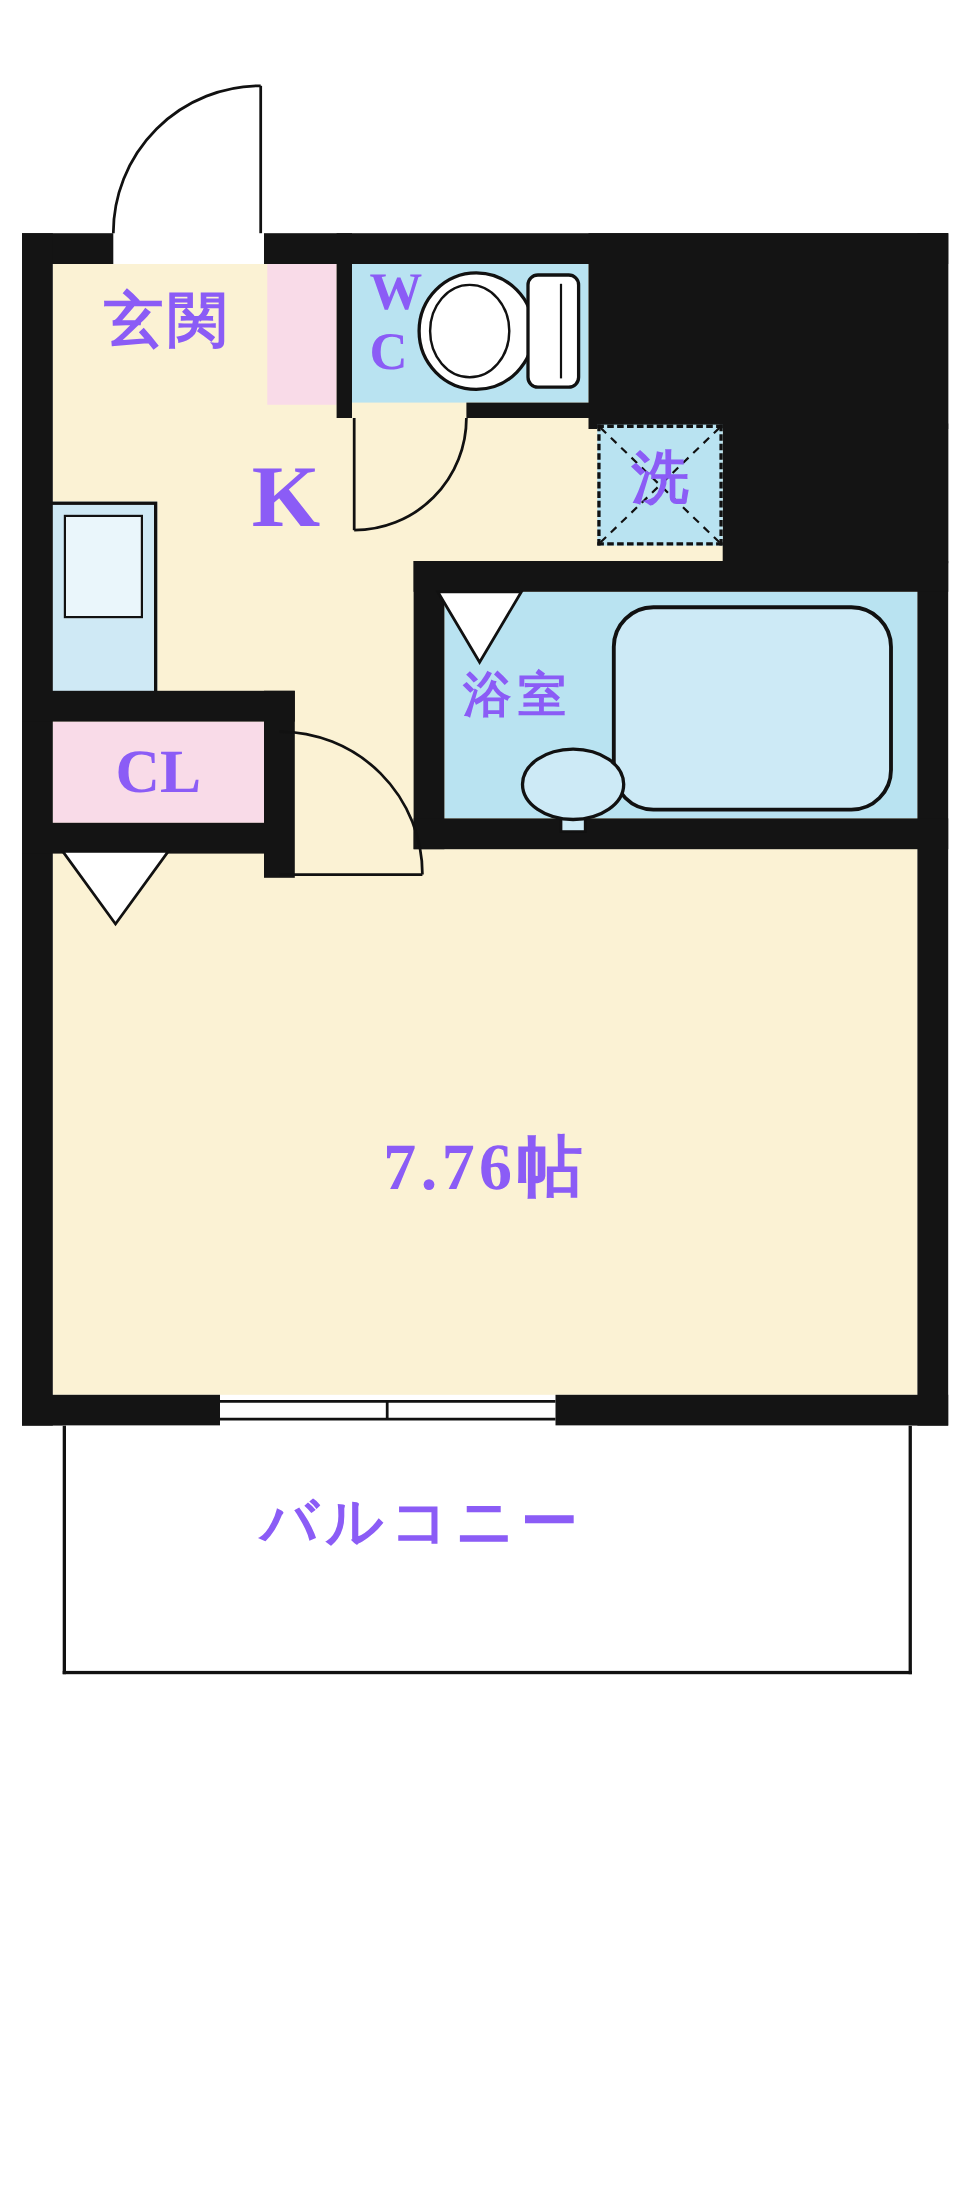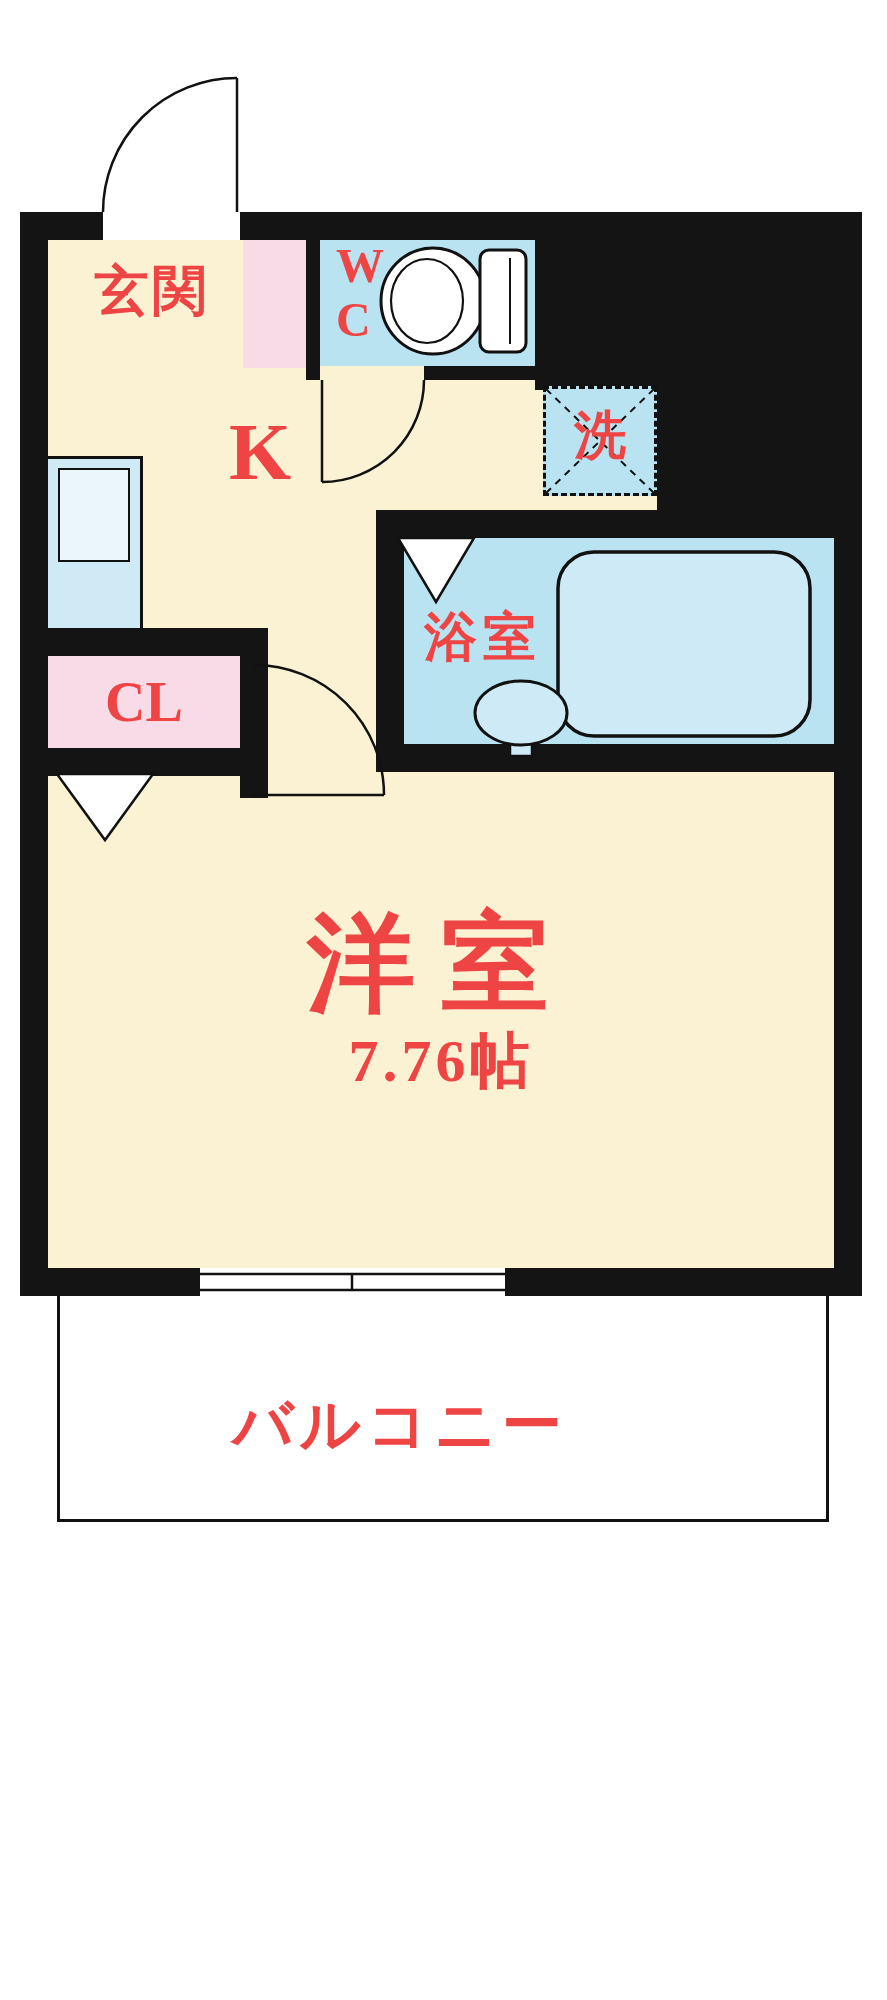--- a/index.html
+++ b/index.html
@@ -2,21 +2,21 @@
 <html style="--wall: #141414; --cream: #fbf2d4; --blue: #b9e3f1; --blue-light: #cfe9f5; --pink: #f9dbe8; --line: #111111;"><head>
 <meta charset="utf-8">
 <style>
   html,body{margin:0;padding:0;background:#ffffff;}
   #plan{
     position:relative;width:887px;height:2000px;background:#fff;color:#111;
     font-family:"Liberation Serif","DejaVu Serif",serif;overflow:hidden;
   }
   .fill{position:absolute;}
   .wall{position:absolute;background:var(--wall,#141414);}
-  .label{position:absolute;text-align:center;line-height:1.1;font-weight:600;color:#ef4444;}
+  .label{position:absolute;text-align:center;line-height:1.1;font-weight:600;color:#8b5cf6;}
   .wc-label{white-space:pre-line;text-align:left;line-height:1.13;}
   .laundry{position:absolute;box-sizing:border-box;border:3px dashed #111;background:var(--blue,#b9e3f1);}
   .counter{position:absolute;box-sizing:border-box;background:var(--blue-light,#cfe9f5);border:3px solid #111;}
   .sink{position:absolute;box-sizing:border-box;background:#eaf6fb;border:2px solid #111;}
   .balcony{position:absolute;box-sizing:border-box;background:#fff;border:3px solid #111;border-top:none;}
   #svg-overlay{position:absolute;left:0;top:0;pointer-events:none;}
 </style>
 </head>
 <body>
 
@@ -95,19 +95,18 @@
       <line x1="200" y1="1290" x2="505" y2="1290"></line>
       <line x1="352" y1="1274" x2="352" y2="1290"></line>
     </g>
   </svg>
 
   <div class="label" style="left:55px;top:262px;width:195px;font-size:54px;letter-spacing:4px;">玄関</div>
   <div class="label wc-label" style="left:336px;top:239px;width:70px;font-size:48px;">W
 C</div>
   <div class="label" style="left:185px;top:408px;width:150px;font-size:80px;">K</div>
   <div class="label" style="left:543px;top:407px;width:114px;font-size:52px;">洗</div>
-  <div class="label" style="left:410px;top:608px;width:146px;font-size:53px;letter-spacing:6px;">浴室</div>
+  <div class="label" style="left:398px;top:608px;width:146px;font-size:44px;letter-spacing:6px;">浴室</div>
   <div class="label" style="left:48px;top:672px;width:192px;font-size:56px;">CL</div>
-  <div class="label" style="left:48px;top:905px;width:786px;font-size:108px;letter-spacing:26px;">洋室</div>
   <div class="label" style="left:48px;top:1028px;width:786px;font-size:60px;letter-spacing:4px;">7.76帖</div>
-  <div class="label" style="left:20px;top:1356px;width:760px;font-size:60px;letter-spacing:6px;margin-top:36px;">バルコニー</div>
+  <div class="label" style="left:4px;top:1356px;width:760px;font-size:52px;letter-spacing:6px;">バルコニー</div>
 
 </div>
 
 </body></html>

